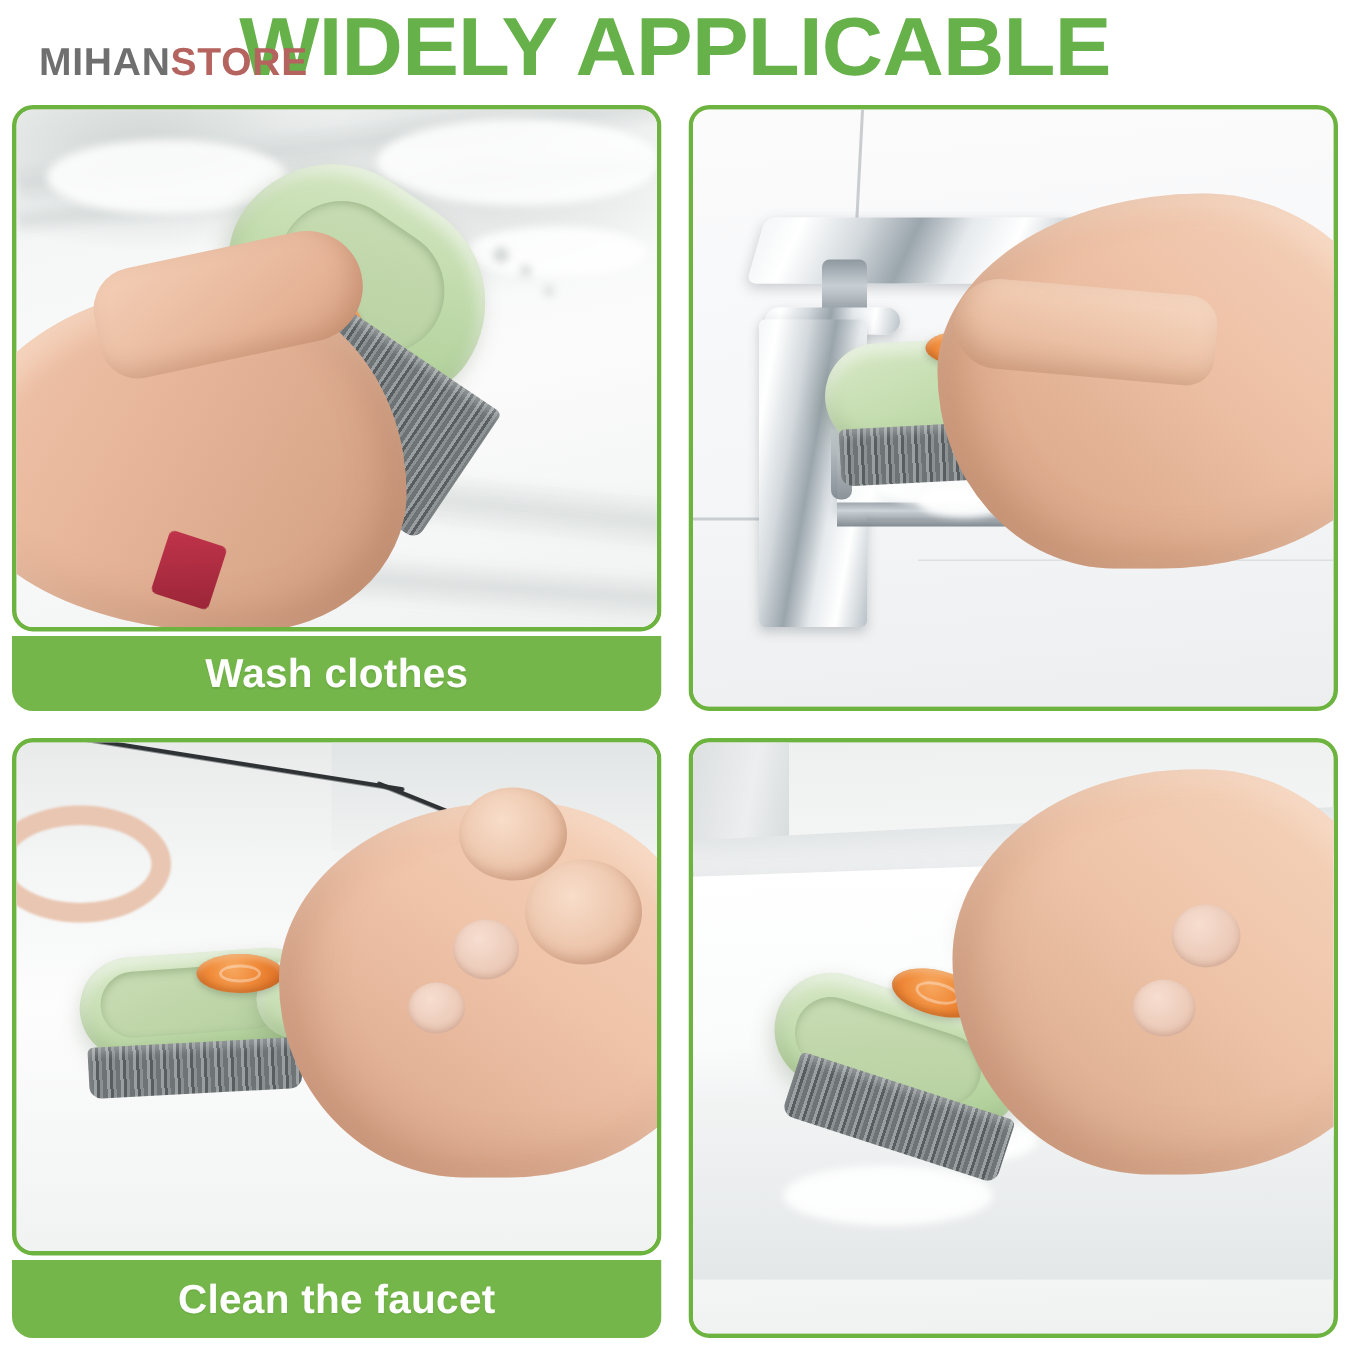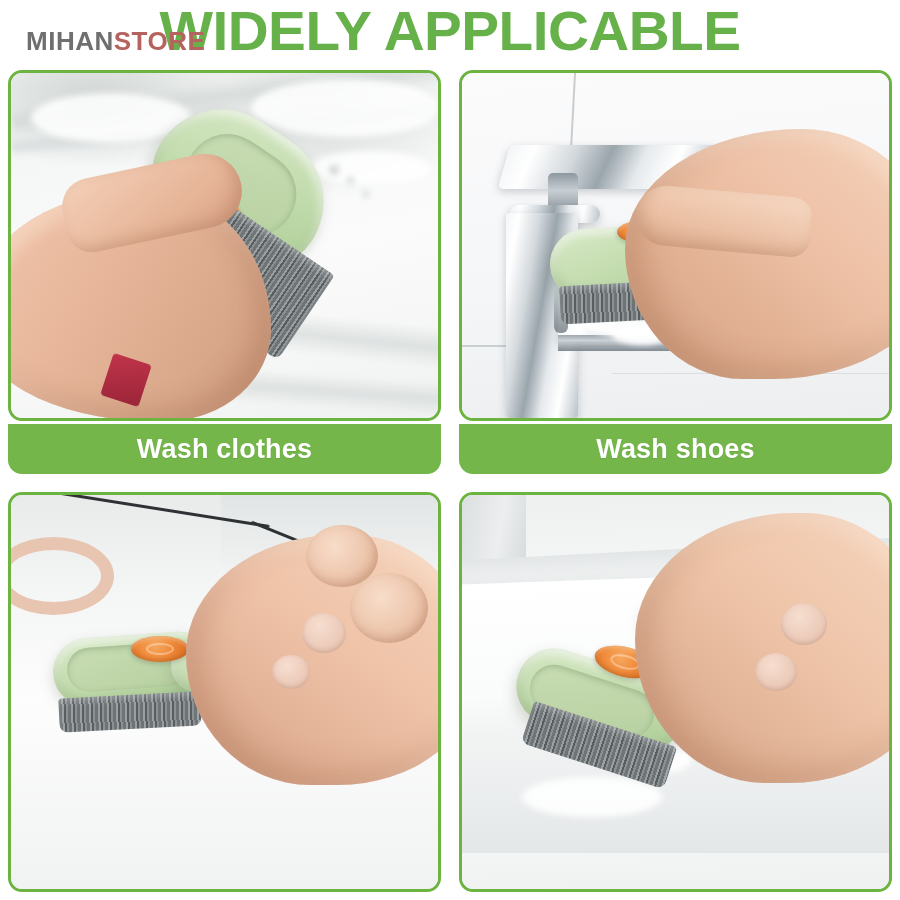--- a/index.html
+++ b/index.html
@@ -386,21 +386,20 @@
 
         <div class="brush-body" style="left:88px;top:152px;width:218px;height:70px;border-radius:44px 28px 28px 44px;transform:rotate(-3deg);"></div>
         <div class="brush-body" style="left:232px;top:156px;width:130px;height:50px;border-radius:26px;transform:rotate(-4deg);"></div>
         <div class="knob" style="left:155px;top:148px;width:48px;height:22px;border-radius:50%;"></div>
         <div class="bristles" style="left:98px;top:210px;width:132px;height:38px;transform:rotate(-3deg);"></div>
 
         <div class="s2-hand"></div>
         <div class="s2-finger"></div>
       </div>
     </div>
-    <div class="caption">Wash shoes</div>
   </div>
 
   <div class="panel row2">
     <div class="photo">
       <div class="scene">
         <div class="s3-bg"></div>
         <div style="position:absolute;left:210px;top:0;width:230px;height:72px;background:linear-gradient(180deg,#e2e5e5,#f0f2f2);border-radius:0 0 16px 0;"></div>
         <div class="s3-cord" style="left:30px;top:12px;width:230px;transform:rotate(9deg);"></div>
         <div class="s3-cord" style="left:236px;top:48px;width:120px;transform:rotate(22deg);"></div>
         <div class="s3-ring"></div>
@@ -411,20 +410,21 @@
         <div class="knob" style="left:120px;top:141px;width:58px;height:26px;border-radius:50%;"></div>
         <div class="bristles" style="left:48px;top:200px;width:142px;height:34px;transform:rotate(-3deg);"></div>
 
         <div class="s3-hand"></div>
         <div class="s3-knuckle" style="right:60px;top:30px;width:72px;height:62px;"></div>
         <div class="s3-knuckle" style="right:10px;top:78px;width:78px;height:70px;"></div>
         <div class="s3-nail" style="right:92px;top:118px;width:44px;height:40px;"></div>
         <div class="s3-nail" style="right:128px;top:160px;width:38px;height:34px;"></div>
       </div>
     </div>
+    <div class="caption">Clean the faucet</div>
   </div>
 
   <div class="panel row2">
     <div class="photo">
       <div class="scene">
         <div class="s4-bg"></div>
         <div class="s4-wallpanel" style="left:0;top:0;width:64px;height:96px;border-radius:0 0 8px 0;"></div>
         <div class="s4-basin-edge" style="left:0;top:54px;width:433px;height:36px;transform:rotate(-3deg);"></div>
         <div class="s4-basin" style="left:-20px;top:82px;width:470px;height:190px;border-radius:0 0 40px 40px;transform:rotate(-2deg);"></div>
         <div style="position:absolute;left:0;top:238px;width:433px;height:120px;background:linear-gradient(180deg,#f2f4f4,#e4e7e8);"></div>

